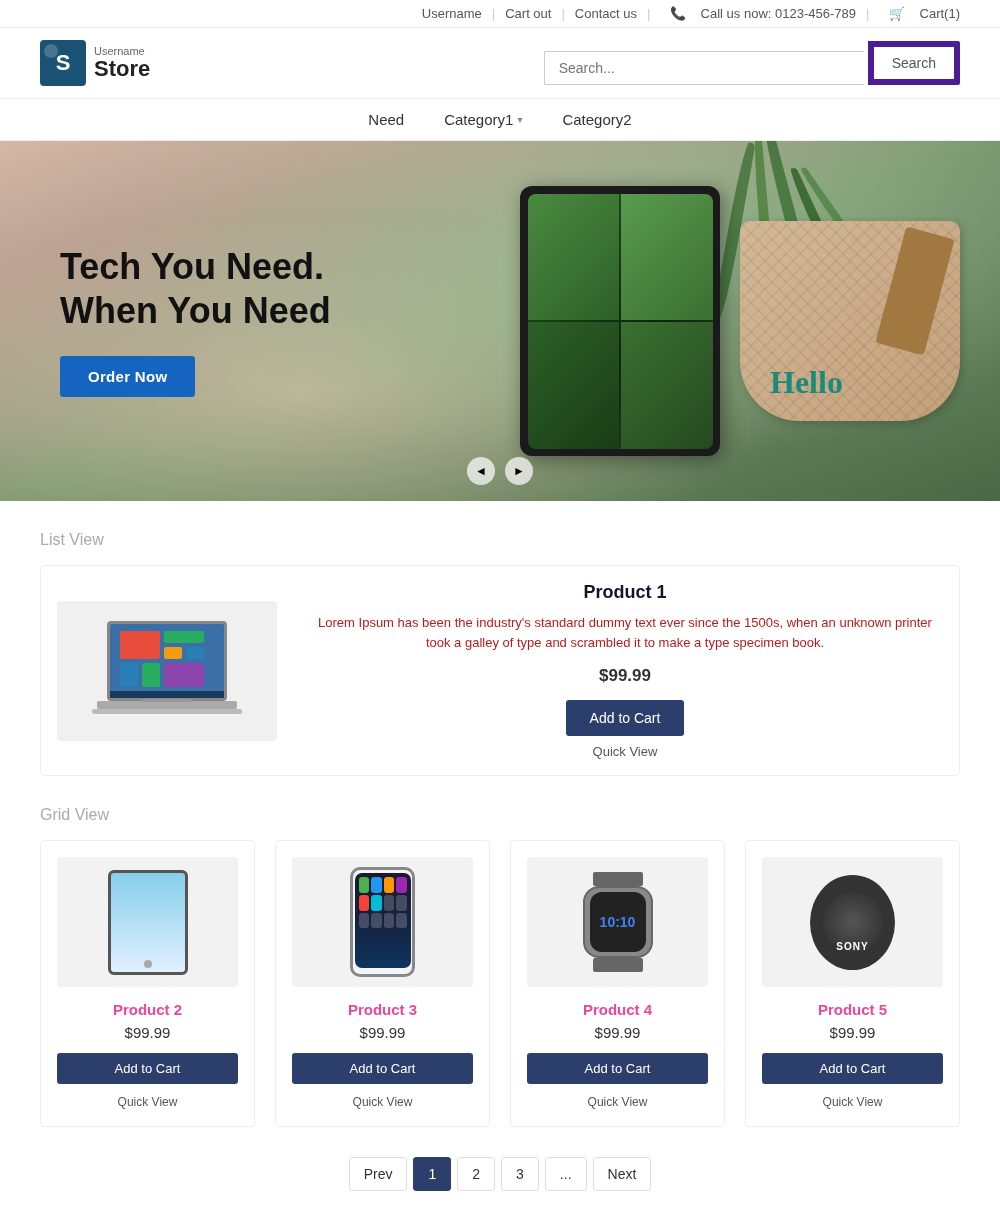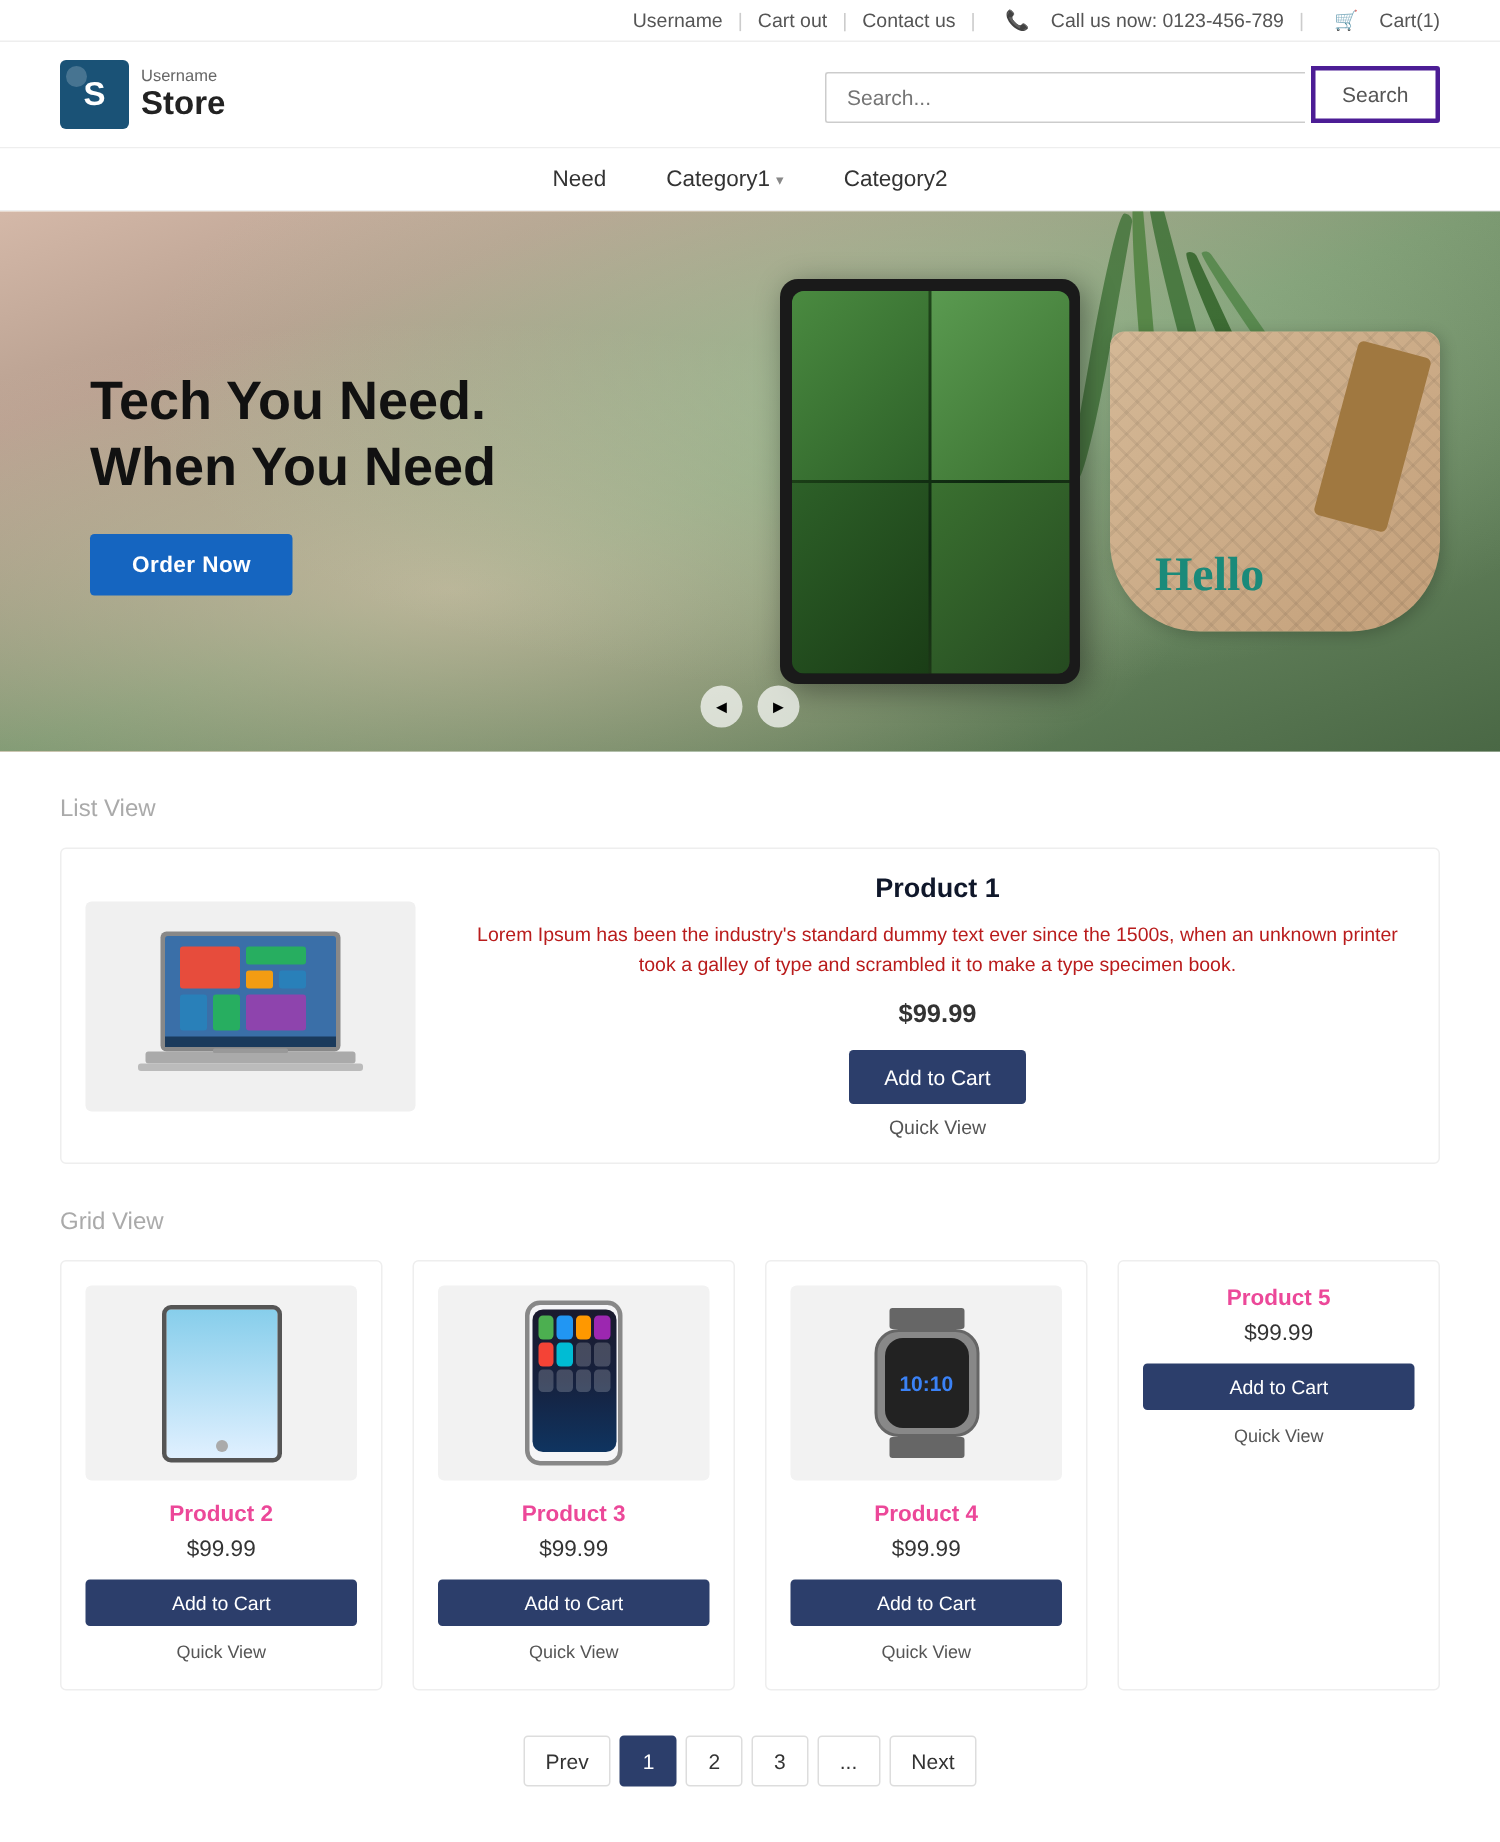--- a/index.html
+++ b/index.html
@@ -72,21 +72,21 @@
       border: 1px solid #ccc;
       border-right: none;
       padding: 8px 14px;
       font-size: 14px;
       width: 320px;
       outline: none;
       border-radius: 2px 0 0 2px;
     }
     .search-bar button {
       background: #fff;
-      border: 3px solid #4c1d95;
+      border: 6px solid #4c1d95;
       padding: 8px 18px;
       font-size: 14px;
       cursor: pointer;
       border-radius: 0 2px 2px 0;
       color: #555;
     }
 
     
     .nav {
       background: #fff;
@@ -675,20 +675,26 @@
           <div class="watch-band-bottom"></div>
         </div>
       </div>
       <div class="grid-product-name">Product 4</div>
       <div class="grid-product-price">$99.99</div>
       <button class="grid-btn-cart">Add to Cart</button>
       <button class="grid-btn-quick">Quick View</button>
     </div>
 
     <div class="grid-item">
+      <div class="grid-item-img">
+        <div class="speaker-img">
+          <div class="speaker-grill"></div>
+          <span class="speaker-label">SONY</span>
+        </div>
+      </div>
       <div class="grid-product-name">Product 5</div>
       <div class="grid-product-price">$99.99</div>
       <button class="grid-btn-cart">Add to Cart</button>
       <button class="grid-btn-quick">Quick View</button>
     </div>
 
   </div>
 
   <div class="pagination">
     <button>Prev</button>

